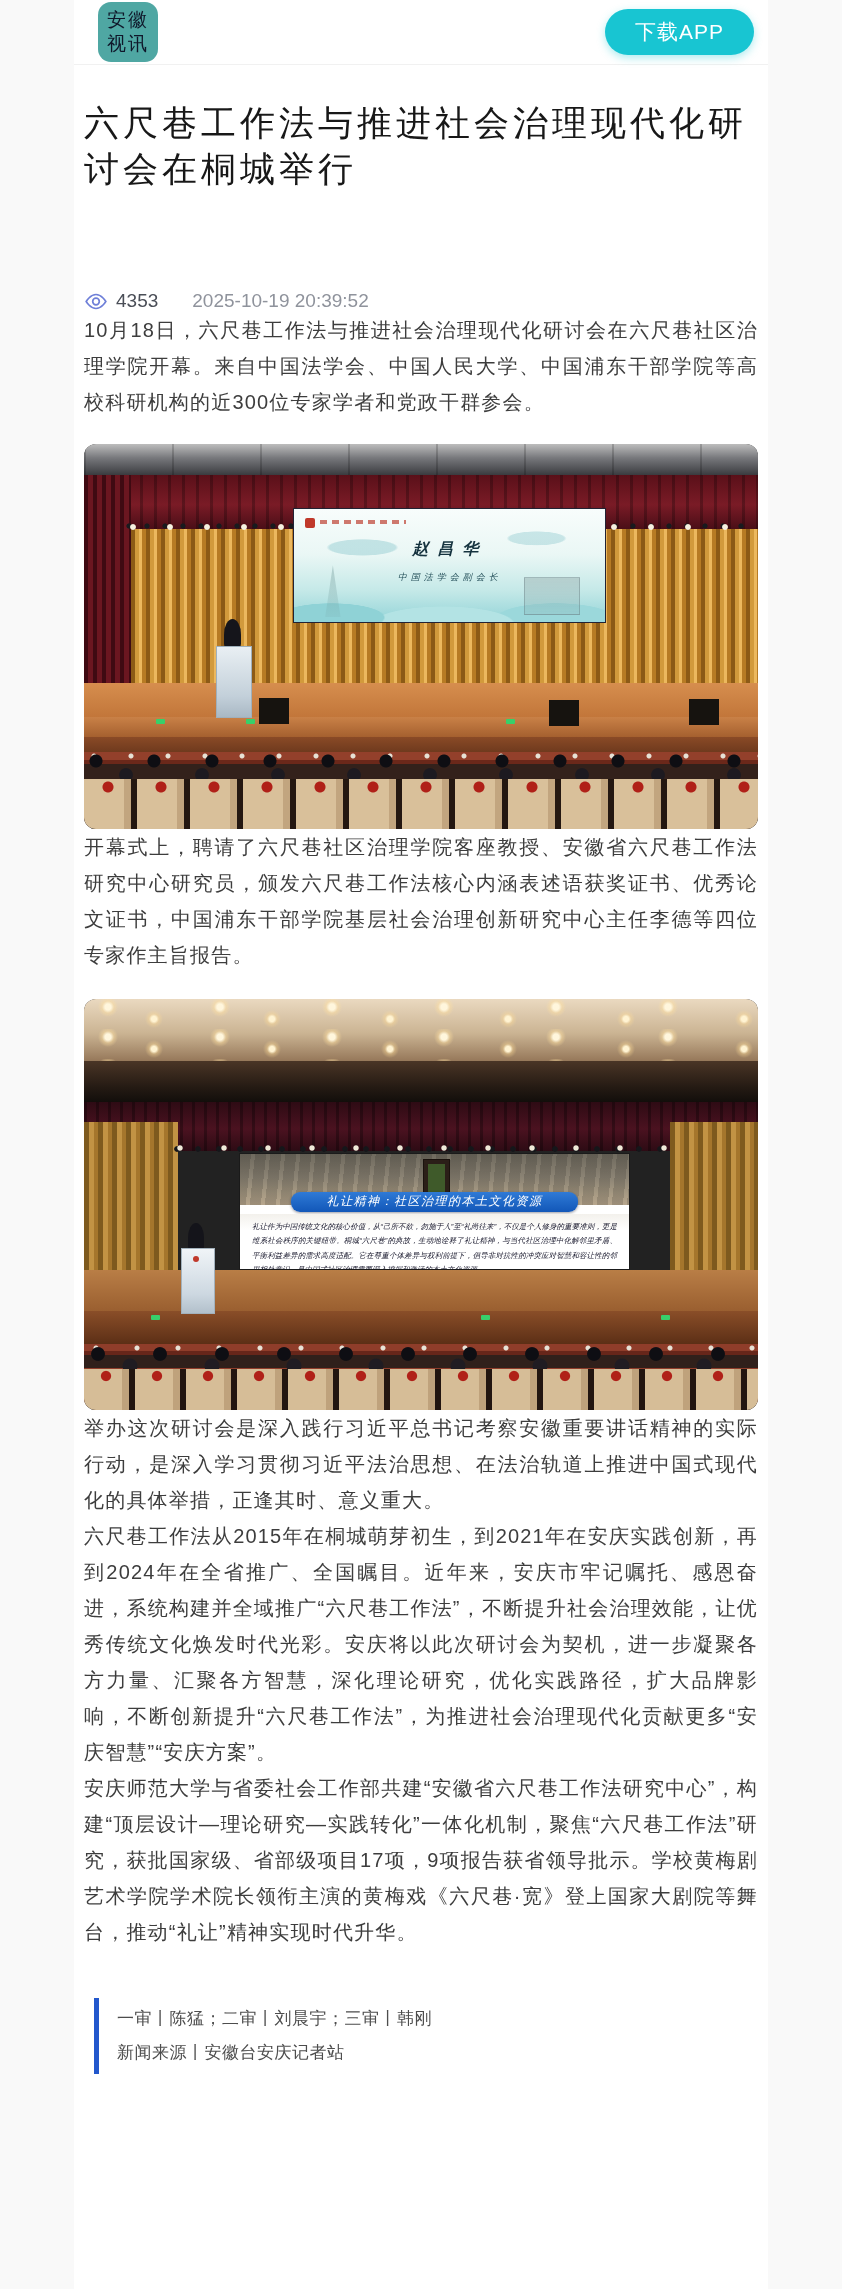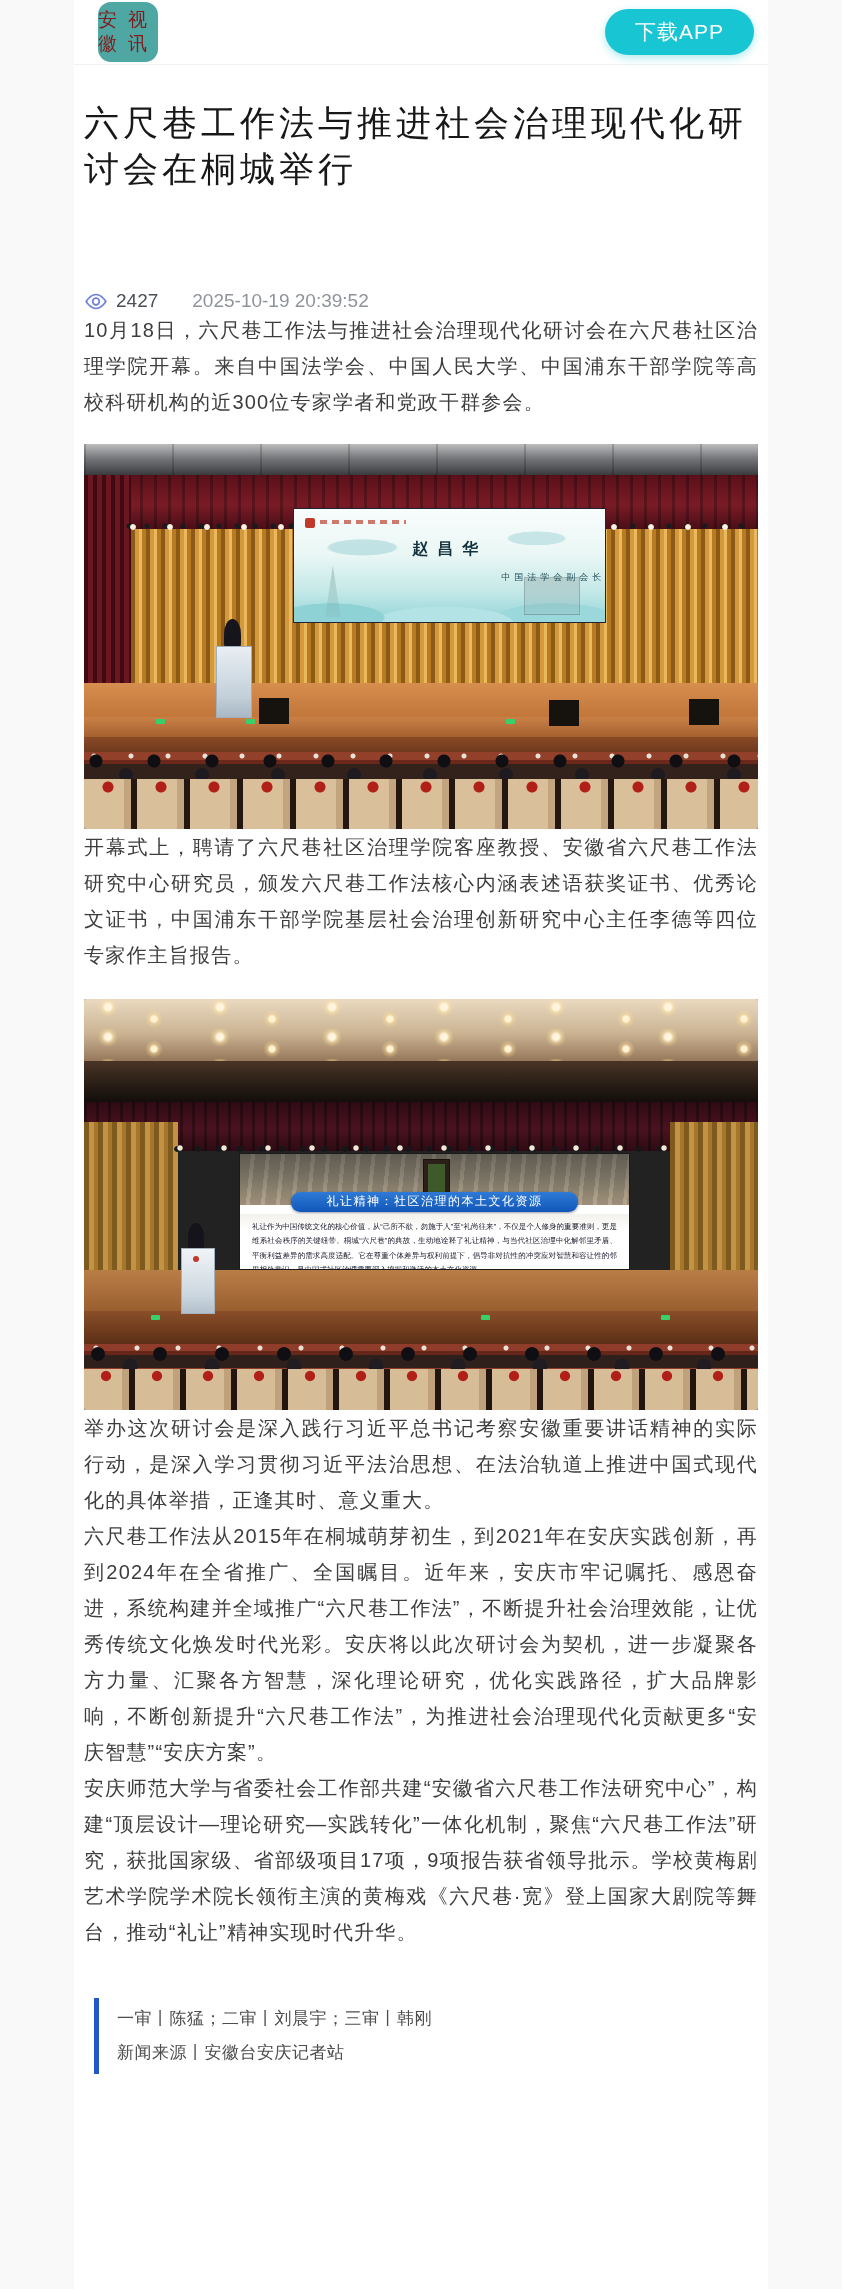--- a/index.html
+++ b/index.html
@@ -3,43 +3,43 @@
 <meta charset="utf-8">
 <style>
   * { box-sizing: border-box; margin: 0; padding: 0; }
   html,body { background:#f9f9f9; }
   body { font-family:"Liberation Sans","DejaVu Sans",sans-serif; }
   .page { width:694px; margin:0 auto; background:#fff; min-height:2289px; padding-bottom:20px; }
 
   
   .hdr { height:64px; display:flex; align-items:center; justify-content:space-between;
          padding:0 14px 0 24px; background:#fff; box-shadow:0 1px 0 #f1f1f1; }
-  .logo { width:60px; height:60px; border-radius:13px; background:#4fa7a3; color:#7f1d1d;
-          display:flex; flex-direction:row; align-items:center; justify-content:center;
+  .logo { width:60px; height:60px; border-radius:13px; background:#4fa7a3; color:#0f172a;
+          display:flex; flex-direction:column; align-items:center; justify-content:center;
           font-size:19px; line-height:1.25; letter-spacing:2px; font-weight:400; cursor:pointer; }
   .dl-btn { height:46px; padding:9px 30px; border:none; border-radius:24px; background:#18c5d2;
             color:#fff; font-size:21px; letter-spacing:1px; cursor:pointer;
             box-shadow:0 3px 8px rgba(24,197,210,.35); font-family:inherit; }
 
   
   .art { padding:0 10px; }
   h1.title { margin:36px 0 0; font-size:35px; line-height:46px; letter-spacing:4px;
              color:#181818; font-weight:400; }
   .meta { margin-top:98px; display:flex; align-items:center; font-size:19px; color:#4a4e57; }
   .meta .eye { display:inline-flex; margin-right:8px; }
   .meta .views { margin-right:34px; }
   .meta .date { color:#8f939c; }
 
   p.body { margin:0; font-size:20px; line-height:36px; letter-spacing:1.2px; color:#3d3d3d;
            text-align:justify; }
   .mt54{margin-top:54px;} .mt28{margin-top:28px;font-family:Liberation Serif, serif;} .mt30{margin-top:30px;} .mt26{margin-top:26px;}
 
   
   figure.photo { position:relative; width:674px; overflow:hidden; background:#222;
-                 border-radius:2px; cursor:pointer; }
+                 border-radius:12px; cursor:pointer;font-style:italic; }
   .ph1 { height:385px; margin:24px 0 0; }
   .ph2 { height:411px; margin:26px 0 0; }
   figure.photo > div { position:absolute; }
 
   
   .p1-ceiling { left:0; right:0; top:0; height:8%;
     background:repeating-linear-gradient(90deg, rgba(0,0,0,.18) 0 2px, rgba(255,255,255,0) 2px 88px),
                linear-gradient(180deg,#bdbdbd,#77787c 45%,#3a3b3f); }
   .p1-red { left:0; right:0; top:8%; height:14%;
     background:repeating-linear-gradient(90deg, rgba(0,0,0,.25) 0 3px, rgba(255,255,255,0) 3px 14px),
@@ -67,21 +67,21 @@
     background:linear-gradient(180deg,rgba(130,150,150,.35),rgba(130,150,150,.15));
     border:1px solid rgba(90,110,115,.35); }
   .p1-pagoda { position:absolute; left:10%; bottom:4%; width:5%; height:46%;
     background:linear-gradient(180deg,rgba(110,150,150,.4),rgba(110,150,150,.12));
     clip-path:polygon(50% 0,100% 100%,0 100%); }
   .p1-seal { position:absolute; left:3.5%; top:8%; width:10px; height:10px; background:#c0392b; border-radius:2px; }
   .p1-sealtxt { position:absolute; left:8.5%; top:10%; width:86px; height:4px;
     background:repeating-linear-gradient(90deg,#c4574a 0 7px,rgba(0,0,0,0) 7px 12px); opacity:.8; }
   .p1-name { position:absolute; left:0; right:0; top:27%; text-align:center;
     font-size:16px; font-weight:700; letter-spacing:9px; color:#14323e; }
-  .p1-role { position:absolute; left:0; right:0; top:55%; text-align:right;
+  .p1-role { position:absolute; left:0; right:0; top:55%; text-align:center;
     font-size:9px; letter-spacing:4px; color:#27525c; }
   .p1-orange { left:0; right:0; top:62%; height:9%;
     background:linear-gradient(180deg,#d austen); background:linear-gradient(180deg,#d68e4e,#c2763a); }
   .p1-stage { left:0; right:0; top:71%; height:5%;
     background:linear-gradient(180deg,#c98147,#a5602f); }
   .p1-front { left:0; right:0; top:76%; height:4%;
     background:linear-gradient(180deg,#8a4a26,#6f3a1e); }
   .p1-exit { left:24%; top:71.5%; width:9px; height:5px; background:#37d06a; box-shadow:260px 0 #37d06a, -90px 0 #37d06a; border-radius:1px; }
   .p1-amp { left:26%; top:66%; width:30px; height:26px; background:#16130f; box-shadow:290px 2px #16130f, 430px 1px #16130f; }
   .p1-speaker { left:20.8%; top:45.5%; width:17px; height:30px; background:#15151b;
@@ -179,21 +179,21 @@
 
     <h1 class="title">六尺巷工作法与推进社会治理现代化研讨会在桐城举行</h1>
 
     <div class="meta">
       <span class="eye">
         <svg width="24" height="17" viewBox="0 0 24 17" aria-hidden="true">
           <path d="M12 1.5C6.3 1.5 2.2 8.5 2.2 8.5s4.1 7 9.8 7 9.8-7 9.8-7-4.1-7-9.8-7z" fill="none" stroke="#6e7fd8" stroke-width="1.7"></path>
           <circle cx="12" cy="8.5" r="3.3" fill="none" stroke="#6e7fd8" stroke-width="1.7"></circle>
         </svg>
       </span>
-      <span class="views">2427</span>
+      <span class="views">4353</span>
       <span class="date">2025-10-19 20:39:52</span>
     </div>
 
     <p class="body mt54">10月18日，六尺巷工作法与推进社会治理现代化研讨会在六尺巷社区治理学院开幕。来自中国法学会、中国人民大学、中国浦东干部学院等高校科研机构的近300位专家学者和党政干群参会。</p>
 
     <figure class="photo ph1">
       <div class="p1-ceiling"></div>
       <div class="p1-red"></div>
       <div class="p1-redL"></div>
       <div class="p1-gold"></div>

